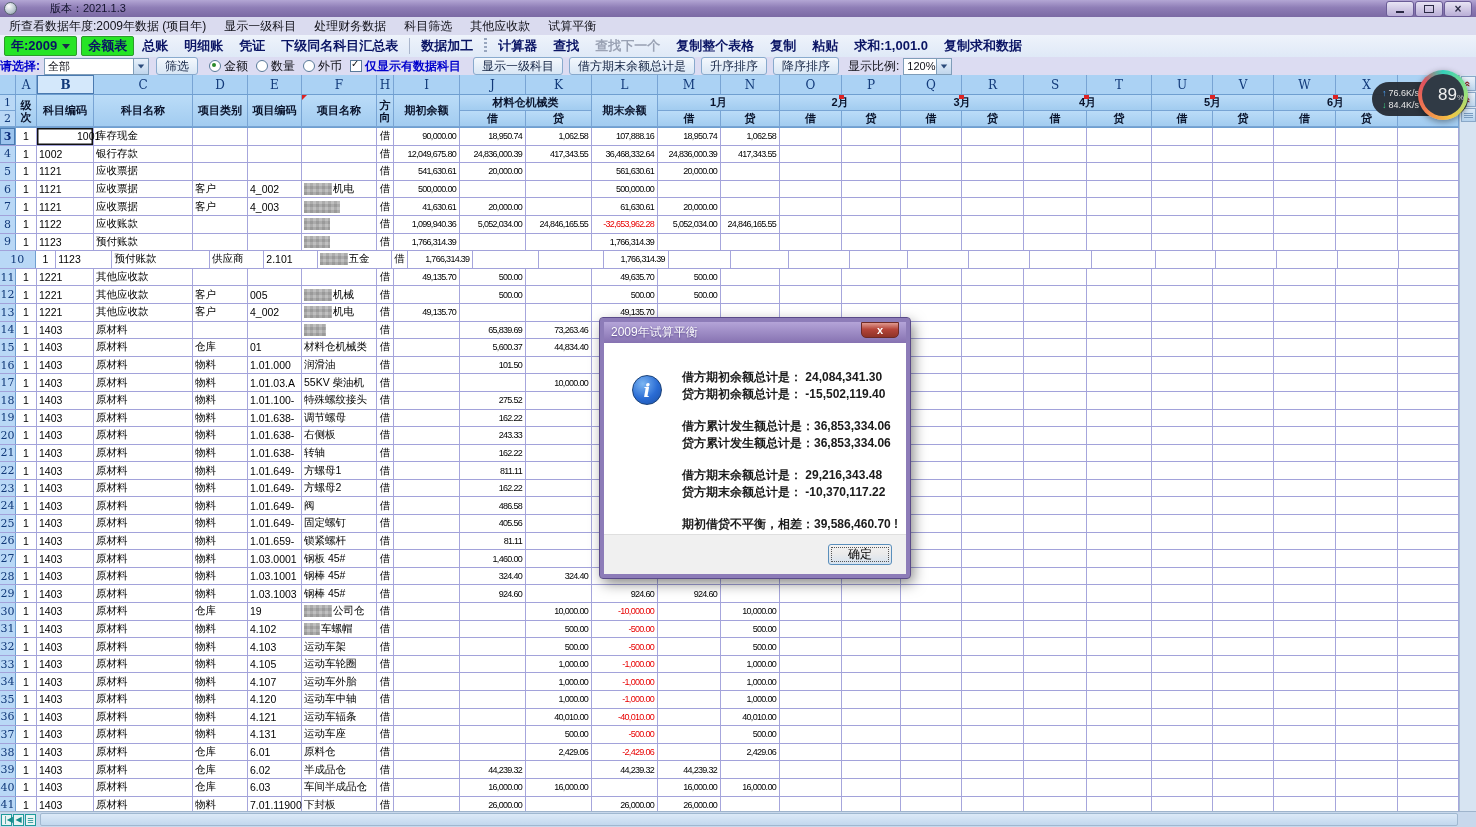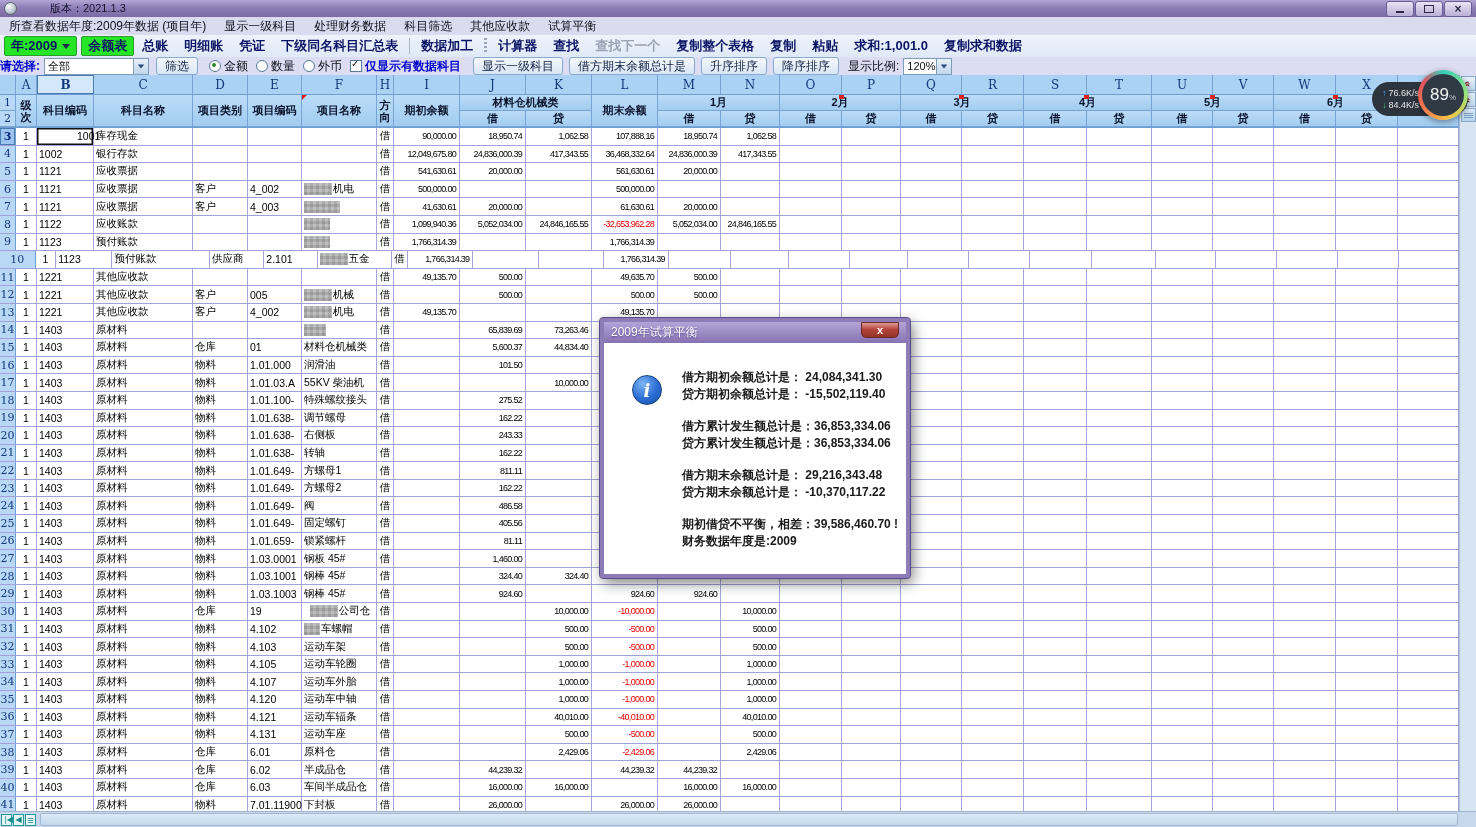--- a/index.html
+++ b/index.html
@@ -130,21 +130,21 @@
   
   .netpill{position:absolute;left:1372px;top:82px;width:96px;height:34px;border-radius:17px;
     background:rgba(38,45,54,.96);z-index:50;color:#e6e6e6;font-size:9px;
     display:flex;flex-direction:column;justify-content:center;padding-left:10px;box-sizing:border-box;gap:2px;}
   .netpill .ln{display:flex;align-items:center;gap:2px;white-space:nowrap;}
   .arr-up{color:#4aa3ff;font-weight:bold;}
   .arr-dn{color:#3ddc84;font-weight:bold;}
   .ball{position:absolute;left:1418px;top:70px;width:50px;height:50px;border-radius:50%;z-index:51;
     background:conic-gradient(#35d0ba,#9be27a 25%,#f5c544 45%,#f07850 65%,#e0515e 85%,#35d0ba);
     display:flex;align-items:center;justify-content:center;box-shadow:0 2px 6px rgba(0,0,0,.4);}
-  .ball .inner{width:42px;height:42px;border-radius:50%;background:#303a45;display:flex;align-items:baseline;justify-content:center;
+  .ball .inner{width:42px;height:42px;border-radius:50%;background:#303a45;display:flex;align-items:baseline;justify-content:flex-end;
     color:#f0f0f0;}
   .ball .pct{font-size:17px;line-height:42px;}
   .ball .pu{font-size:8px;color:#c8c8c8;}
 </style>
 </head>
 <body>
 
 <div id="win">
 
   <div class="titlebar">
@@ -1022,21 +1022,21 @@
           <div class="gc num" style="width: 62px;"></div>
           <div class="gc num" style="width: 61px;"></div>
         </div>
         <div class="gr">
           <div class="gc rn" style="width: 16px;">30</div>
           <div class="gc ctr" style="width: 21px;">1</div>
           <div class="gc txt" style="width: 57px;">1403</div>
           <div class="gc txt" style="width: 99px;">原材料</div>
           <div class="gc txt" style="width: 55px;">仓库</div>
           <div class="gc txt" style="width: 54px;">19</div>
-          <div class="gc txt" style="width: 75px; justify-content: center;"><span class="mosaic" style="width: 28px;"></span>公司仓</div>
+          <div class="gc txt" style="width: 75px;"><span class="mosaic" style="width: 28px;"></span>公司仓</div>
           <div class="gc ctr" style="width: 17px;">借</div>
           <div class="gc num" style="width: 66px;"></div>
           <div class="gc num" style="width: 66px;"></div>
           <div class="gc num" style="width: 66px;">10,000.00</div>
           <div class="gc num" style="width: 66px;">
             <span class="neg">-10,000.00</span>
           </div>
           <div class="gc num" style="width: 63px;"></div>
           <div class="gc num" style="width: 59px;">10,000.00</div>
           <div class="gc num" style="width: 62px;"></div>
@@ -1397,20 +1397,23 @@
         <div class="dline">借方期初余额总计是：  24,084,341.30</div>
         <div class="dline">贷方期初余额总计是：  -15,502,119.40</div>
         <div class="dline gap">借方累计发生额总计是：36,853,334.06</div>
         <div class="dline">贷方累计发生额总计是：36,853,334.06</div>
         <div class="dline gap">借方期末余额总计是：  29,216,343.48</div>
         <div class="dline">贷方期末余额总计是：  -10,370,117.22</div>
         <div class="dline gap">期初借贷不平衡，相差：39,586,460.70 !</div>
         <div class="dline">财务数据年度是:2009</div>
       </div>
     </div>
+    <div class="dfoot">
+      <div class="okbtn">确定</div>
+    </div>
   </div>
 
   <div class="netpill">
     <span class="ln">
         <span class="arr-up">↑</span>
         <span>76.6K/s</span>
       </span>
     <span class="ln">
         <span class="arr-dn">↓</span>
         <span>84.4K/s</span>

